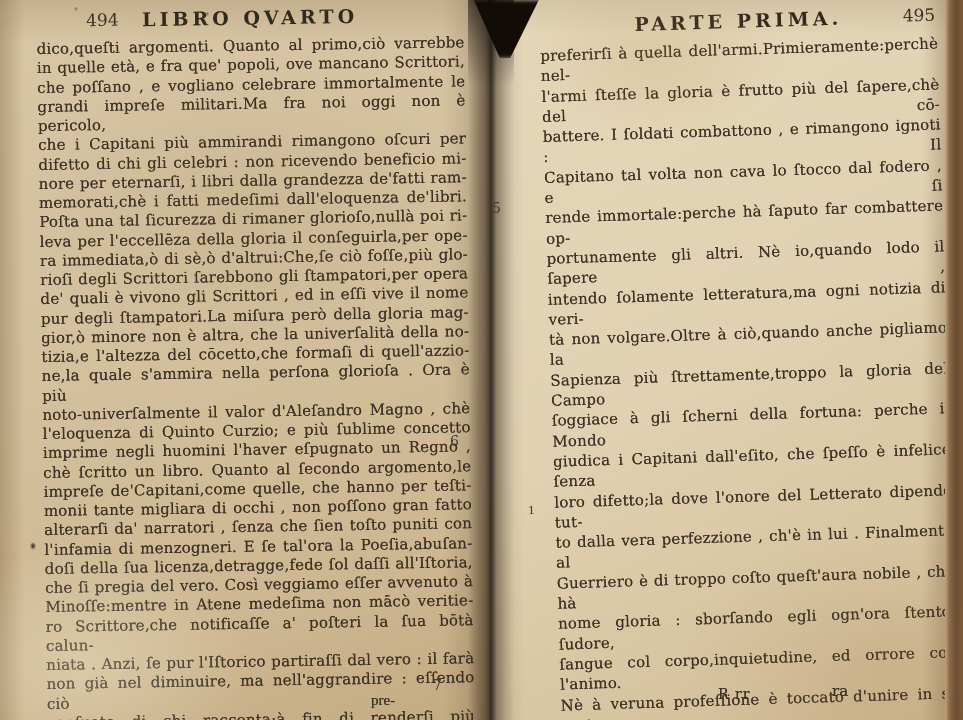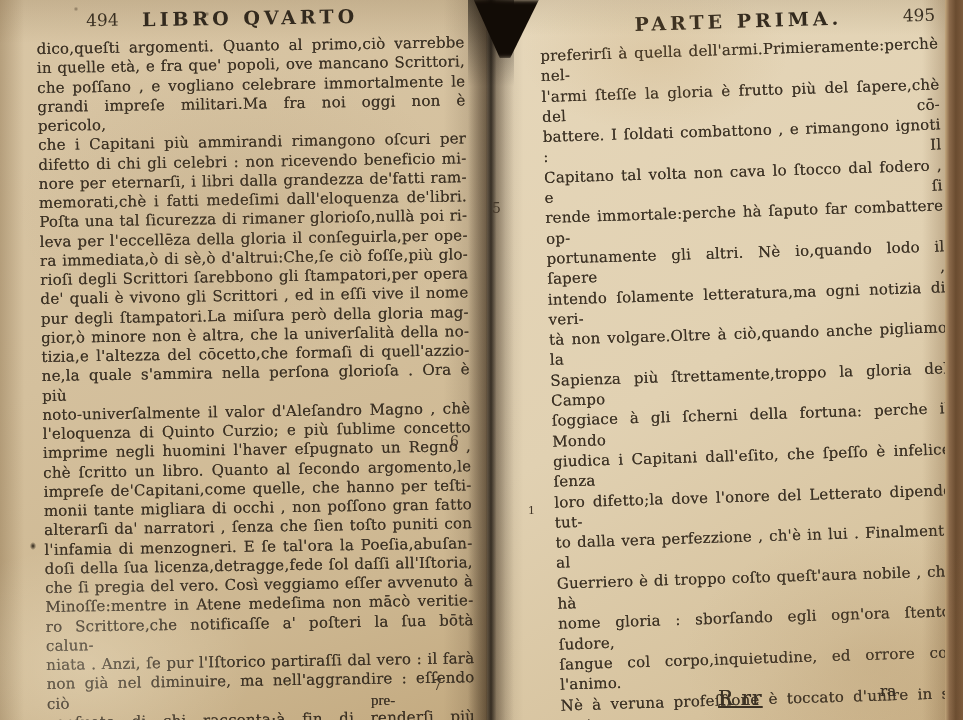--- a/index.html
+++ b/index.html
@@ -83,24 +83,24 @@
   .content-left .tline{line-height:19.25px;}
   .para1 .tline{line-height:20.3px;}
   
   .margin-number{position:absolute;font-size:14px;color:#44382a;}
   .mn-5{left:492px;top:200px;}
   .mn-6{left:450px;top:433px;}
   .mn-7{left:433px;top:677px;}
   .mn-1{left:528px;top:504px;font-size:11px;}
   .catchword{position:absolute;font-size:15px;color:#3b3124;text-shadow:0 0 .5px rgba(52,42,30,.75);}
   .cw-left{left:371px;top:692px;font-family:Liberation Serif, serif;}
-  .cw-right{left:880px;top:682px;}
+  .cw-right{left:832px;top:682px;}
   .signature-mark{
-    position:absolute;left:718px;top:686px;font-size:20px;color:#3b3124;
-    letter-spacing:1px;text-shadow:0 0 .5px rgba(52,42,30,.75);text-decoration:underline;
+    position:absolute;left:718px;top:686px;font-size:14px;color:#3b3124;
+    letter-spacing:1px;text-shadow:0 0 .5px rgba(52,42,30,.75);
   }
 </style>
 </head>
 <body>
 
 <div class="book">
 
   <div class="page page-left">
     <div class="content-left">
       <div class="running-head">

